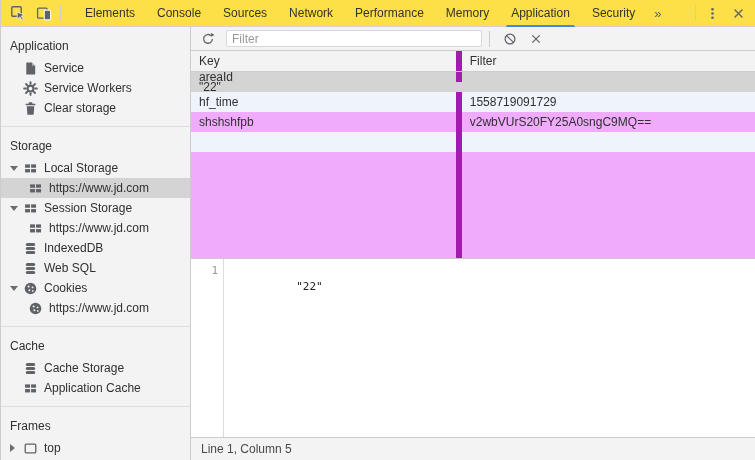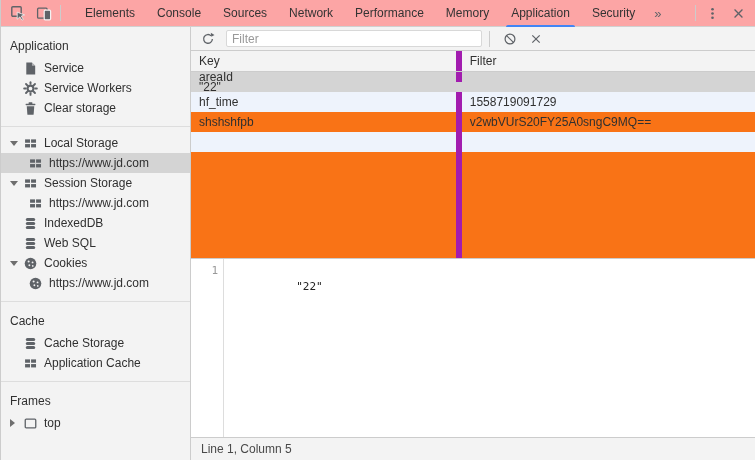--- a/index.html
+++ b/index.html
@@ -6,21 +6,21 @@
   html,body { width:755px; height:460px; overflow:hidden; }
   body {
     font-family:"Liberation Sans","DejaVu Sans",sans-serif;
     font-size:12px; color:#303030; background:#fff;
     -webkit-font-smoothing:antialiased;
   }
   .devtools { width:755px; height:460px; display:flex; flex-direction:column; border-left:1px solid #ccc; }
 
   
   .tabbar {
-    height:27px; flex:0 0 27px; background:#fca5a5; border-bottom:1px solid #d0d0d0;
+    height:27px; flex:0 0 27px; background:#fde047; border-bottom:1px solid #d0d0d0;
     display:flex; align-items:center; padding:0 4px;
   }
   .tool-icon {
     width:26px; height:24px; display:flex; align-items:center; justify-content:center;
     color:#5f6368; cursor:pointer; flex:0 0 auto;
   }
   .vdiv { width:1px; height:16px; background:#ccc; margin:0 3px; flex:0 0 auto; }
   .tabs { display:flex; height:27px; align-items:stretch; margin-left:10px; }
   .tab {
     padding:0 11px; display:flex; align-items:center; color:#333; cursor:pointer;
@@ -45,21 +45,21 @@
     height:20px; display:flex; align-items:center; padding-left:9px; cursor:pointer; white-space:nowrap;
   }
   .tree-item.child { padding-left:27px; }
   .tree-item.selected { background:#d4d4d4; }
   .expander { width:13px; flex:0 0 13px; display:flex; align-items:center; justify-content:flex-start; }
   .tri-down { width:0; height:0; border-left:4px solid transparent; border-right:4px solid transparent; border-top:5px solid #6e6e6e; }
   .tri-right { width:0; height:0; border-top:4px solid transparent; border-bottom:4px solid transparent; border-left:5px solid #6e6e6e; }
   .t-icon { width:15px; height:15px; margin-right:6px; color:#5f6368; flex:0 0 auto; }
 
   
-  .main { flex:1; display:flex; flex-direction:column; min-width:0; background:#f97316; }
+  .main { flex:1; display:flex; flex-direction:column; min-width:0; background:#f0abfc; }
 
   .storage-toolbar {
     height:24px; flex:0 0 24px; background:#f3f3f3; border-bottom:1px solid #ccc;
     display:flex; align-items:center; padding:0 4px;
   }
   .filter-input {
     width:256px; height:17px; margin-left:5px; border:1px solid #d8d8d8; border-radius:2px;
     font-family:inherit; font-size:12px; padding:0 5px; color:#303030; background:#fff; outline:none;
   }
   .filter-input::placeholder { color:#999; }
@@ -232,20 +232,21 @@
         <div class="tree-item">
           <span class="expander"></span>
           <svg class="t-icon">
               <use href="#i-trash"></use>
             </svg>
           <span>Clear storage</span>
         </div>
       </div>
 
       <div class="side-section">
+        <div class="side-title">Storage</div>
         <div class="tree-item">
           <span class="expander">
               <span class="tri-down"></span>
             </span>
           <svg class="t-icon">
               <use href="#i-grid"></use>
             </svg>
           <span>Local Storage</span>
         </div>
         <div class="tree-item child selected">

